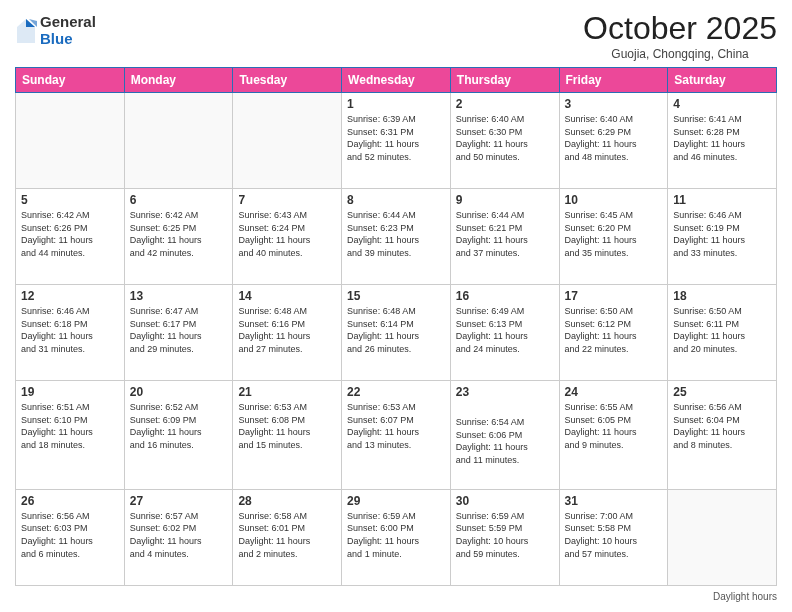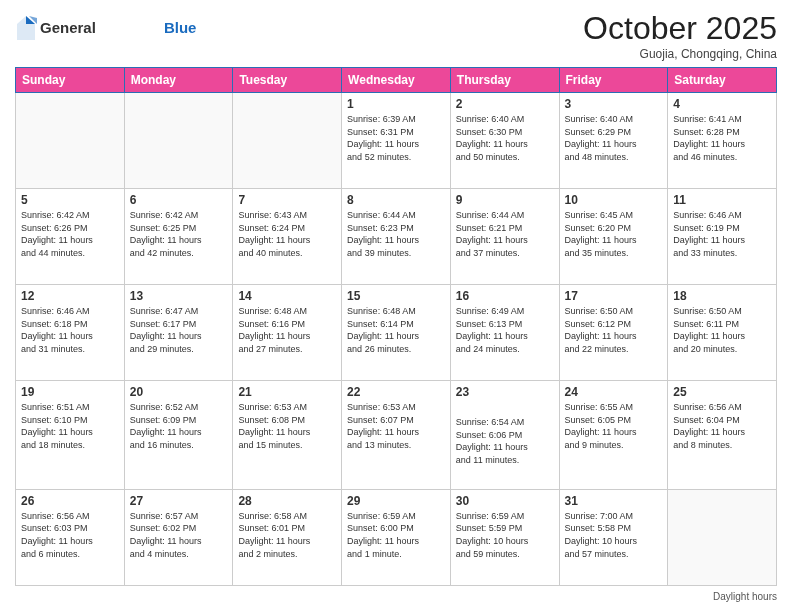--- a/index.html
+++ b/index.html
@@ -23,42 +23,40 @@
       justify-content: space-between;
       margin-bottom: 6px;
     }
     .logo {
       display: flex;
       align-items: center;
       margin-top: 4px;
     }
     .logo-text {
       display: flex;
-      flex-direction: row;
+      flex-direction: column;
       line-height: 1.1;
-      gap: 34px;
     }
     .logo-general {
       font-size: 15px;
       font-weight: bold;
       color: #333;
     }
     .logo-blue {
       font-size: 15px;
       font-weight: bold;
       color: #1a6bbf;
-      margin-left: 34px;
     }
     .logo-icon {
       width: 22px;
       height: 28px;
       margin-right: 3px;
     }
     .title-block {
-      text-align: right;
+      text-align: center;
     }
     .month-title {
       font-size: 32px;
       font-weight: normal;
       color: #222;
     }
     .location {
       font-size: 12px;
       color: #444;
     }

